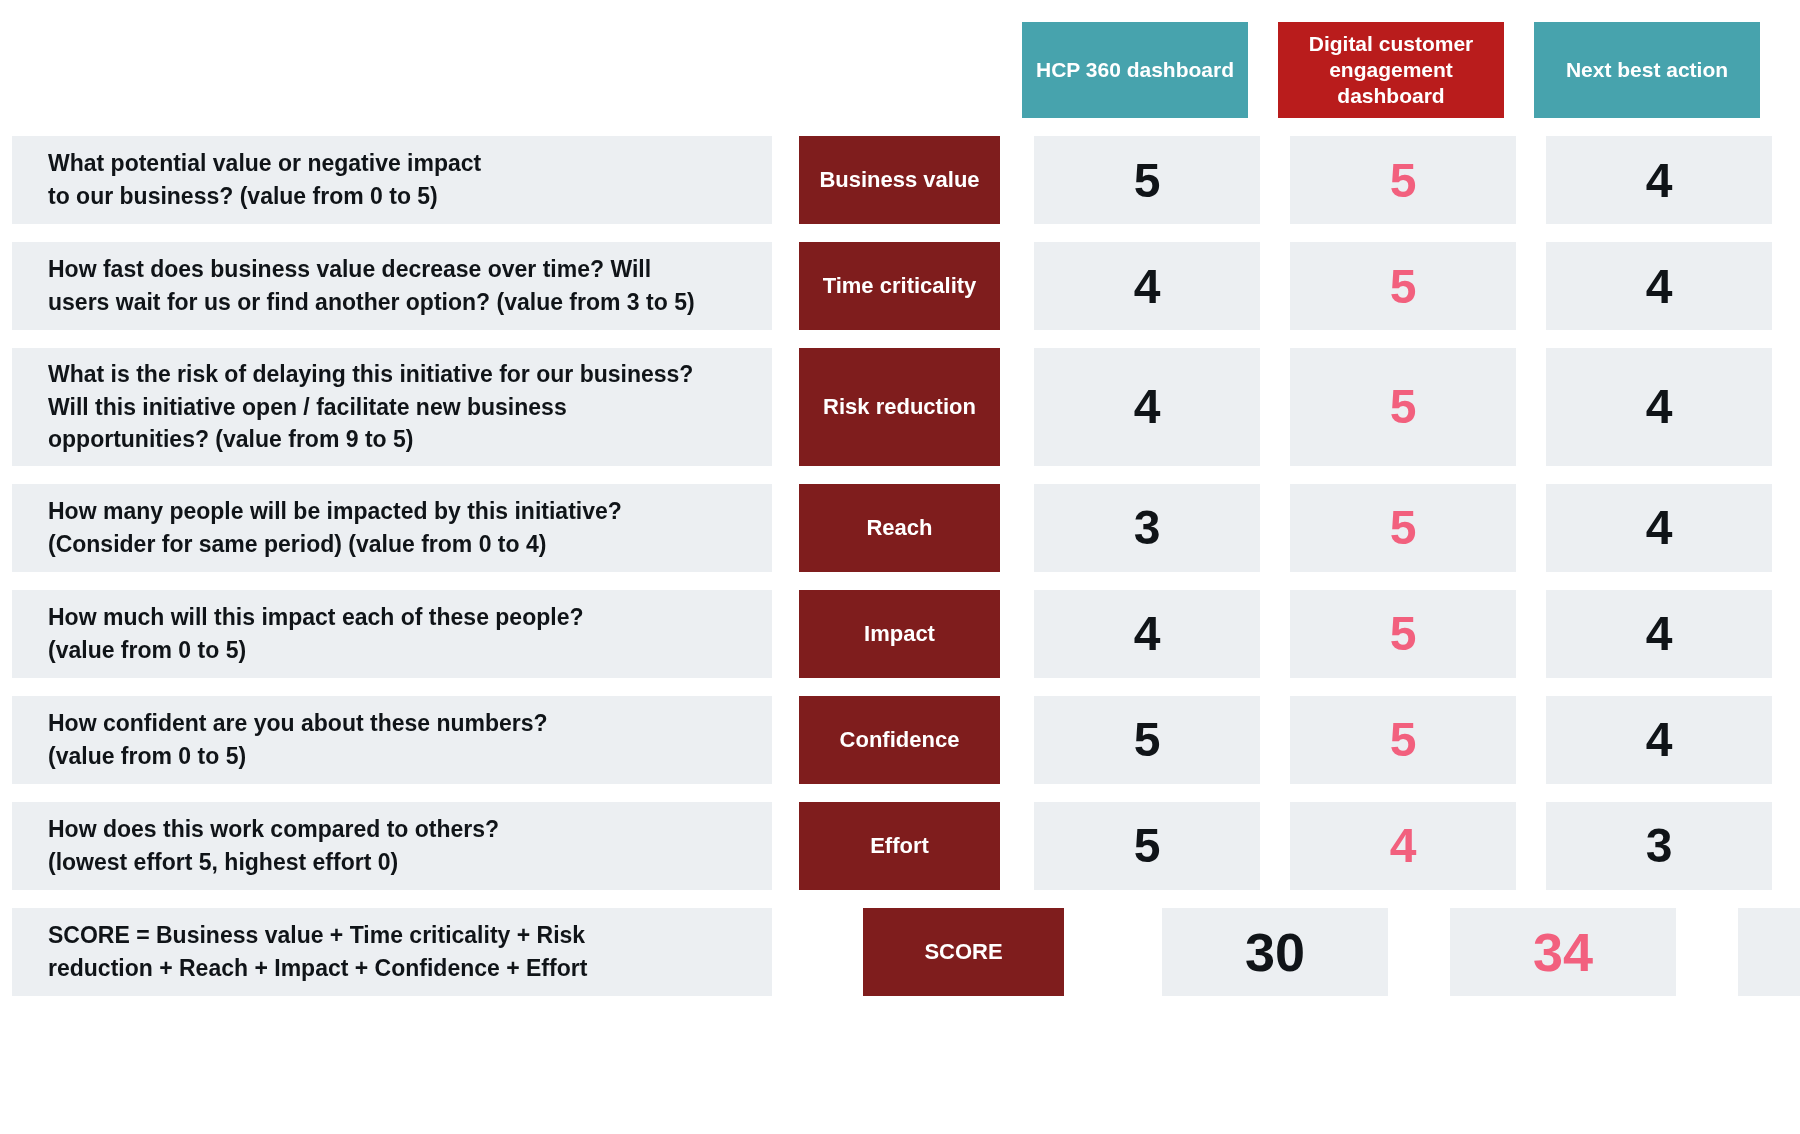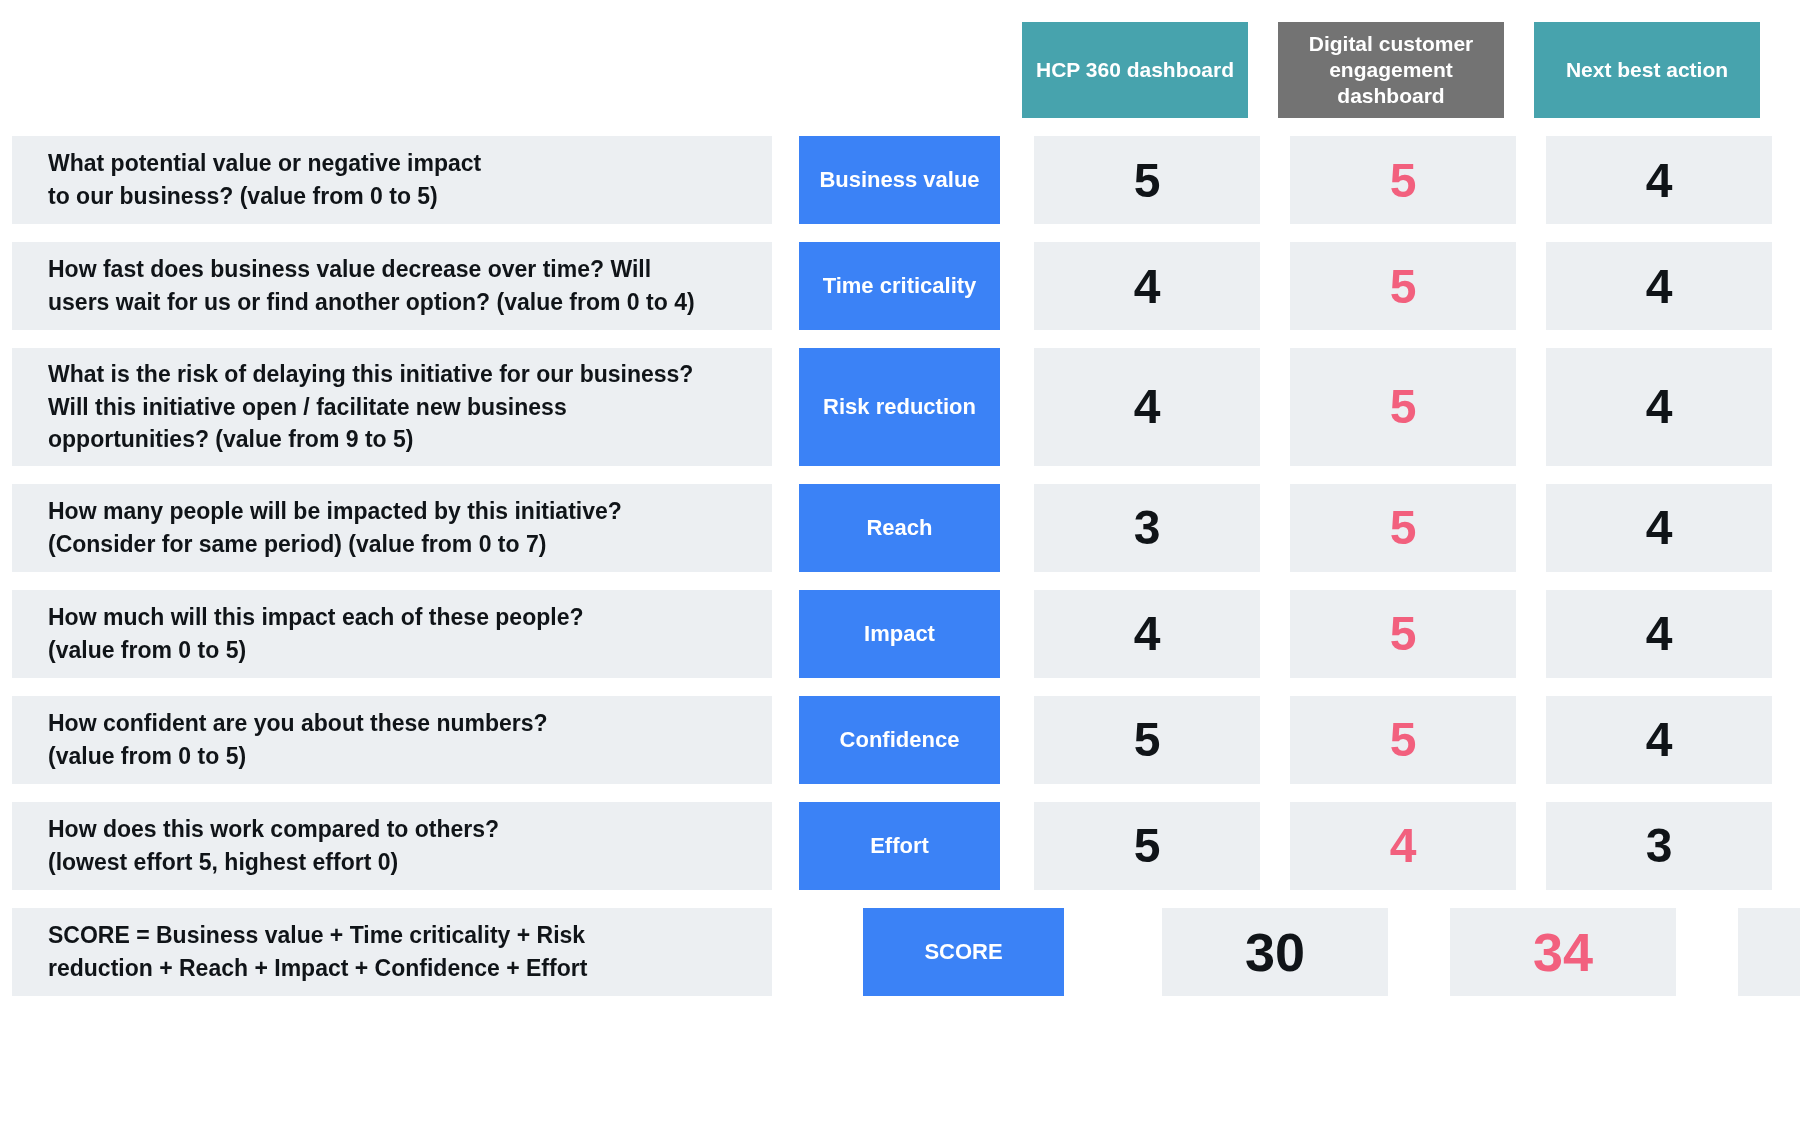--- a/index.html
+++ b/index.html
@@ -87,21 +87,21 @@
     white-space: pre-line;
   }
 
   .gap-sm {
     flex: 0 0 27px;
   }
 
   .criterion {
     flex: 0 0 201px;
     width: 201px;
-    background: #3b82f6;
+    background: #7f1d1d;
     color: #ffffff;
     display: flex;
     align-items: center;
     justify-content: center;
     text-align: center;
     font-size: 22px;
     font-weight: bold;
     line-height: 1.3;
     padding: 0 6px;
     box-sizing: border-box;
@@ -144,21 +144,21 @@
 <div class="matrix">
 
   <div class="header-row">
     <div class="header-spacer"></div>
 
     <div class="col-head" style="background:#47a3ad;justify-content:center;">
       <span>HCP 360
 dashboard</span>
     </div>
 
-    <div class="col-head" style="background:#737373;">
+    <div class="col-head" style="background:#b91c1c;">
       <span>Digital customer
 engagement
 dashboard</span>
     </div>
 
     <div class="col-head" style="background:#47a3ad;">
       <span>Next
 best action</span>
     </div>
   </div>
@@ -172,21 +172,21 @@
       <div class="criterion">Business
 value</div>
       <div class="gap-lg"></div>
       <div class="value-cell">5</div>
       <div class="value-cell accent">5</div>
       <div class="value-cell">4</div>
     </div>
 
     <div class="row h-2line">
       <div class="question h-2line">How fast does business value decrease over time? Will
-users wait for us or find another option? (value from 0 to 4)</div>
+users wait for us or find another option? (value from 3 to 5)</div>
       <div class="gap-sm"></div>
       <div class="criterion">Time
 criticality</div>
       <div class="gap-lg"></div>
       <div class="value-cell">4</div>
       <div class="value-cell accent">5</div>
       <div class="value-cell">4</div>
     </div>
 
     <div class="row h-3line">
@@ -197,21 +197,21 @@
       <div class="criterion">Risk
 reduction</div>
       <div class="gap-lg"></div>
       <div class="value-cell">4</div>
       <div class="value-cell accent">5</div>
       <div class="value-cell">4</div>
     </div>
 
     <div class="row h-2line">
       <div class="question h-2line">How many people will be impacted by this initiative?
-(Consider for same period) (value from 0 to 7)</div>
+(Consider for same period) (value from 0 to 4)</div>
       <div class="gap-sm"></div>
       <div class="criterion">Reach</div>
       <div class="gap-lg"></div>
       <div class="value-cell">3</div>
       <div class="value-cell accent">5</div>
       <div class="value-cell">4</div>
     </div>
 
     <div class="row h-2line">
       <div class="question h-2line">How much will this impact each of these people?

